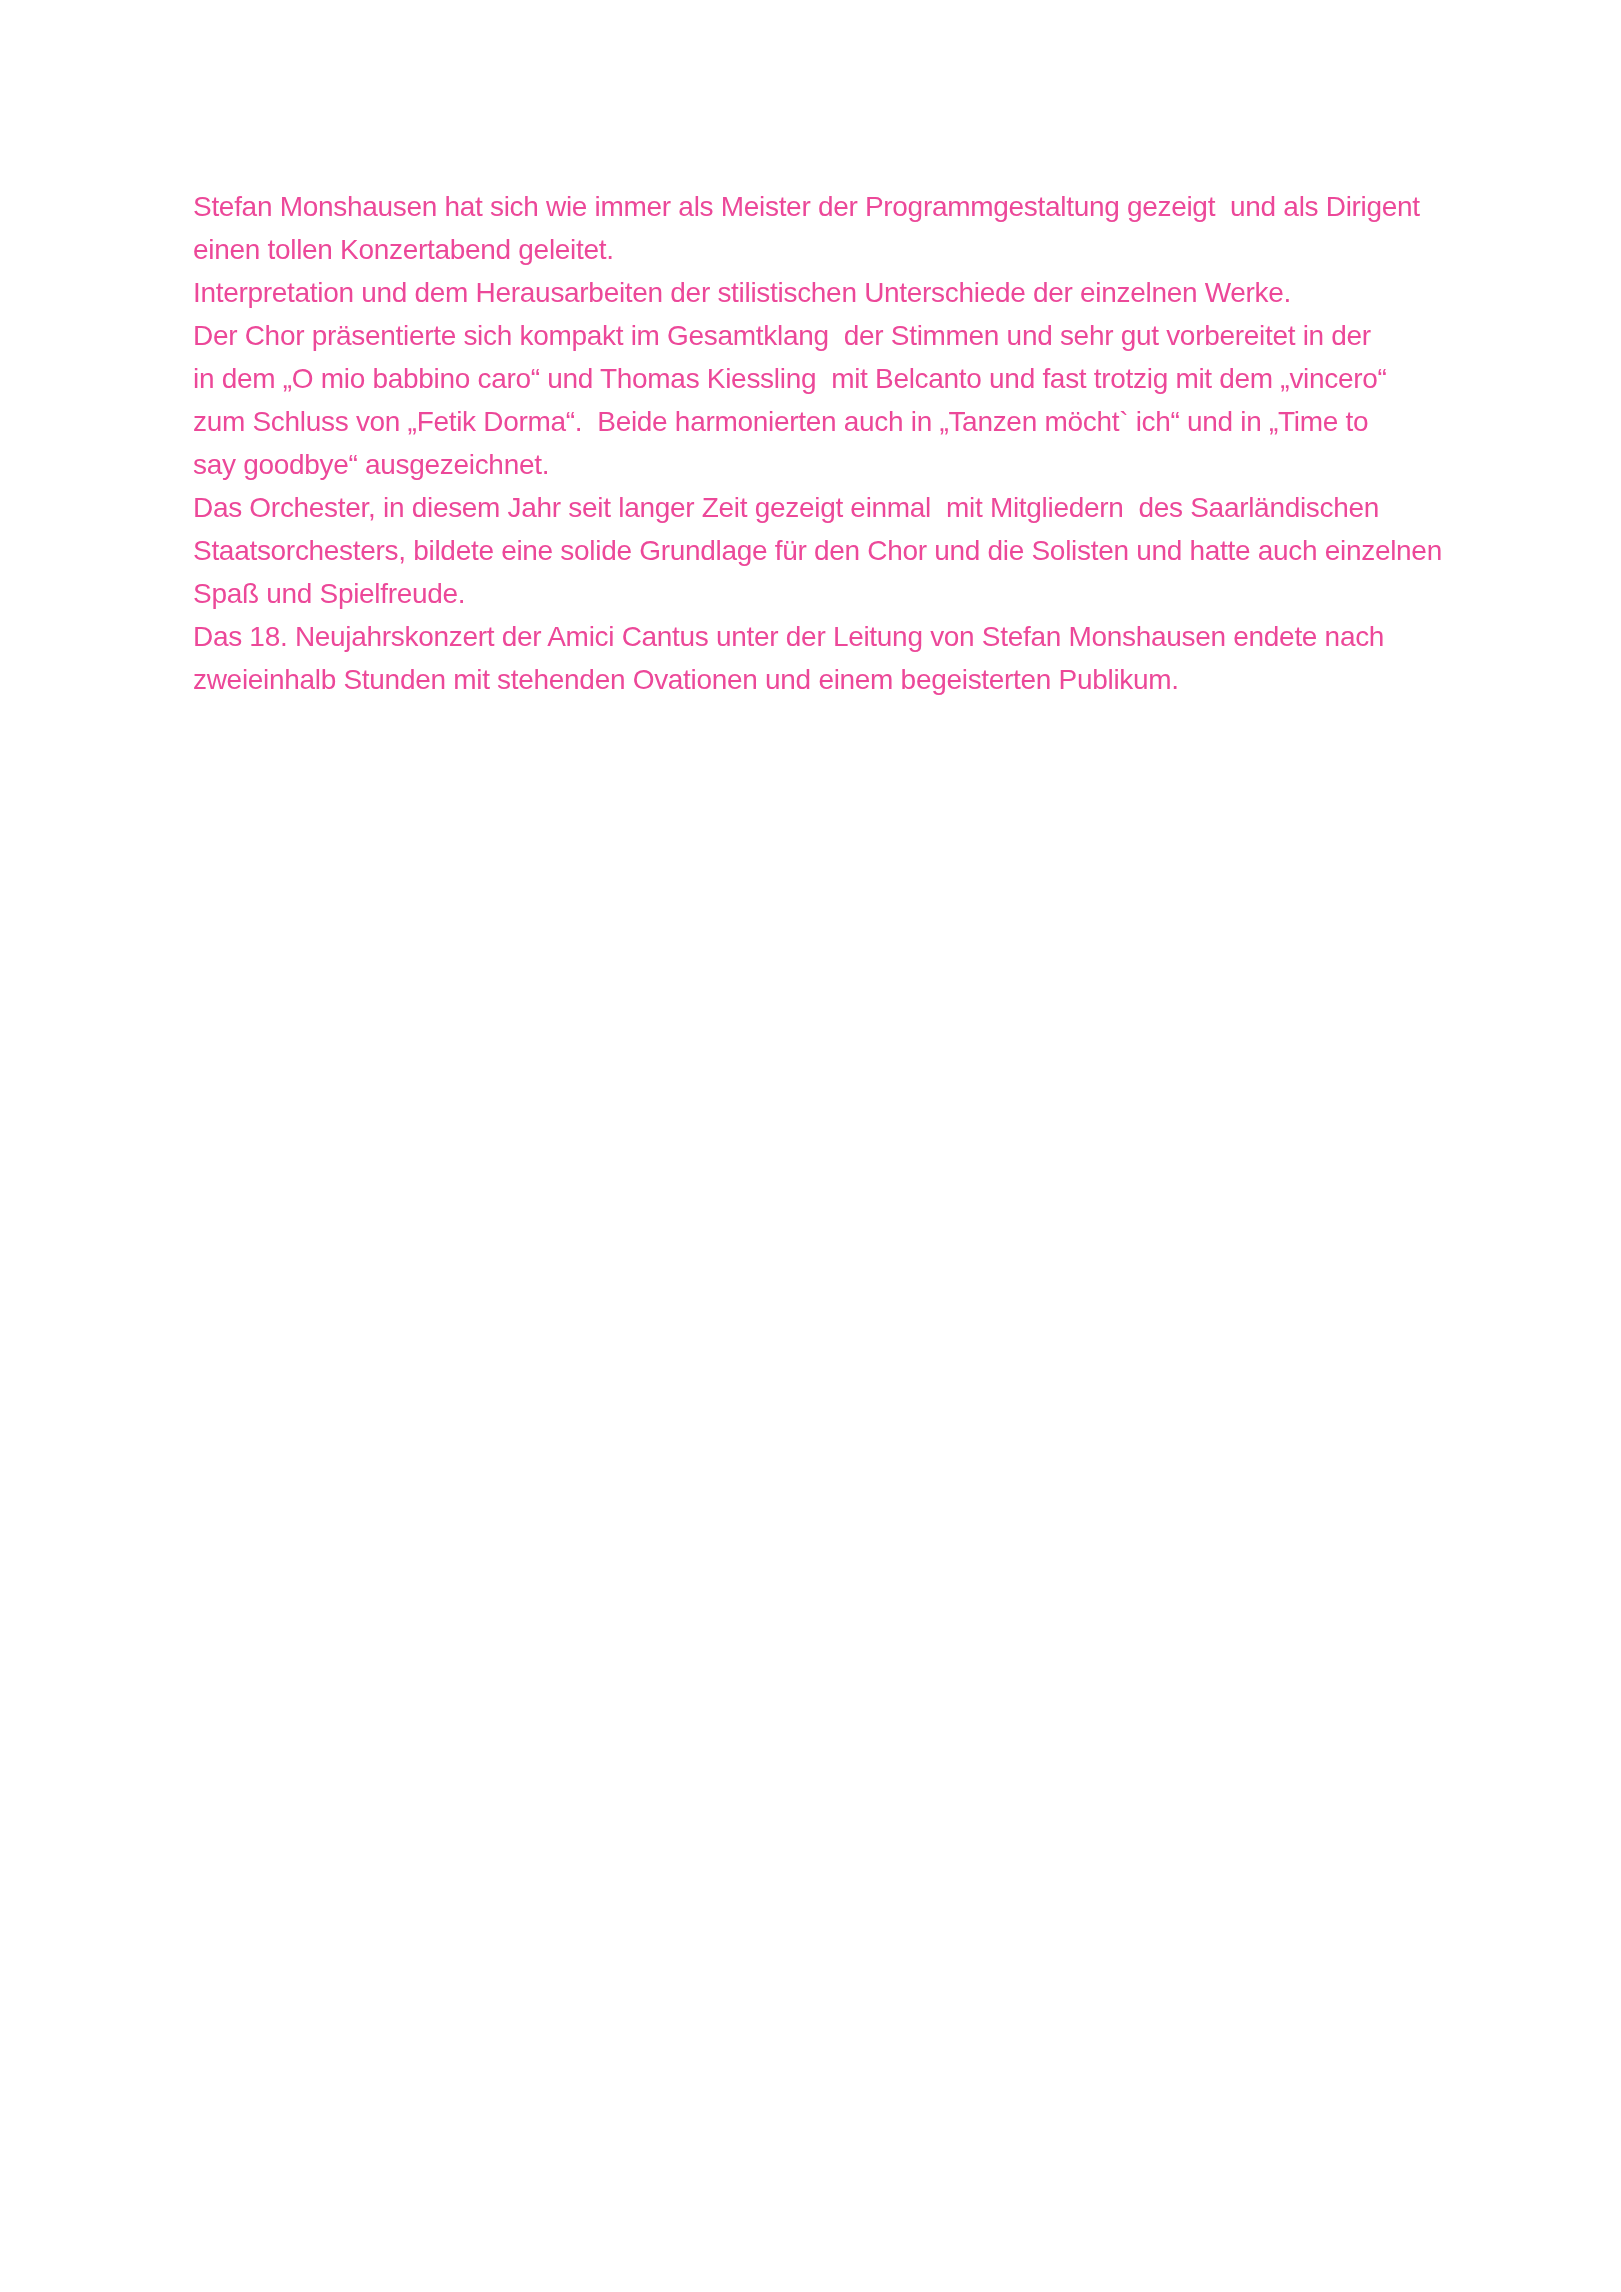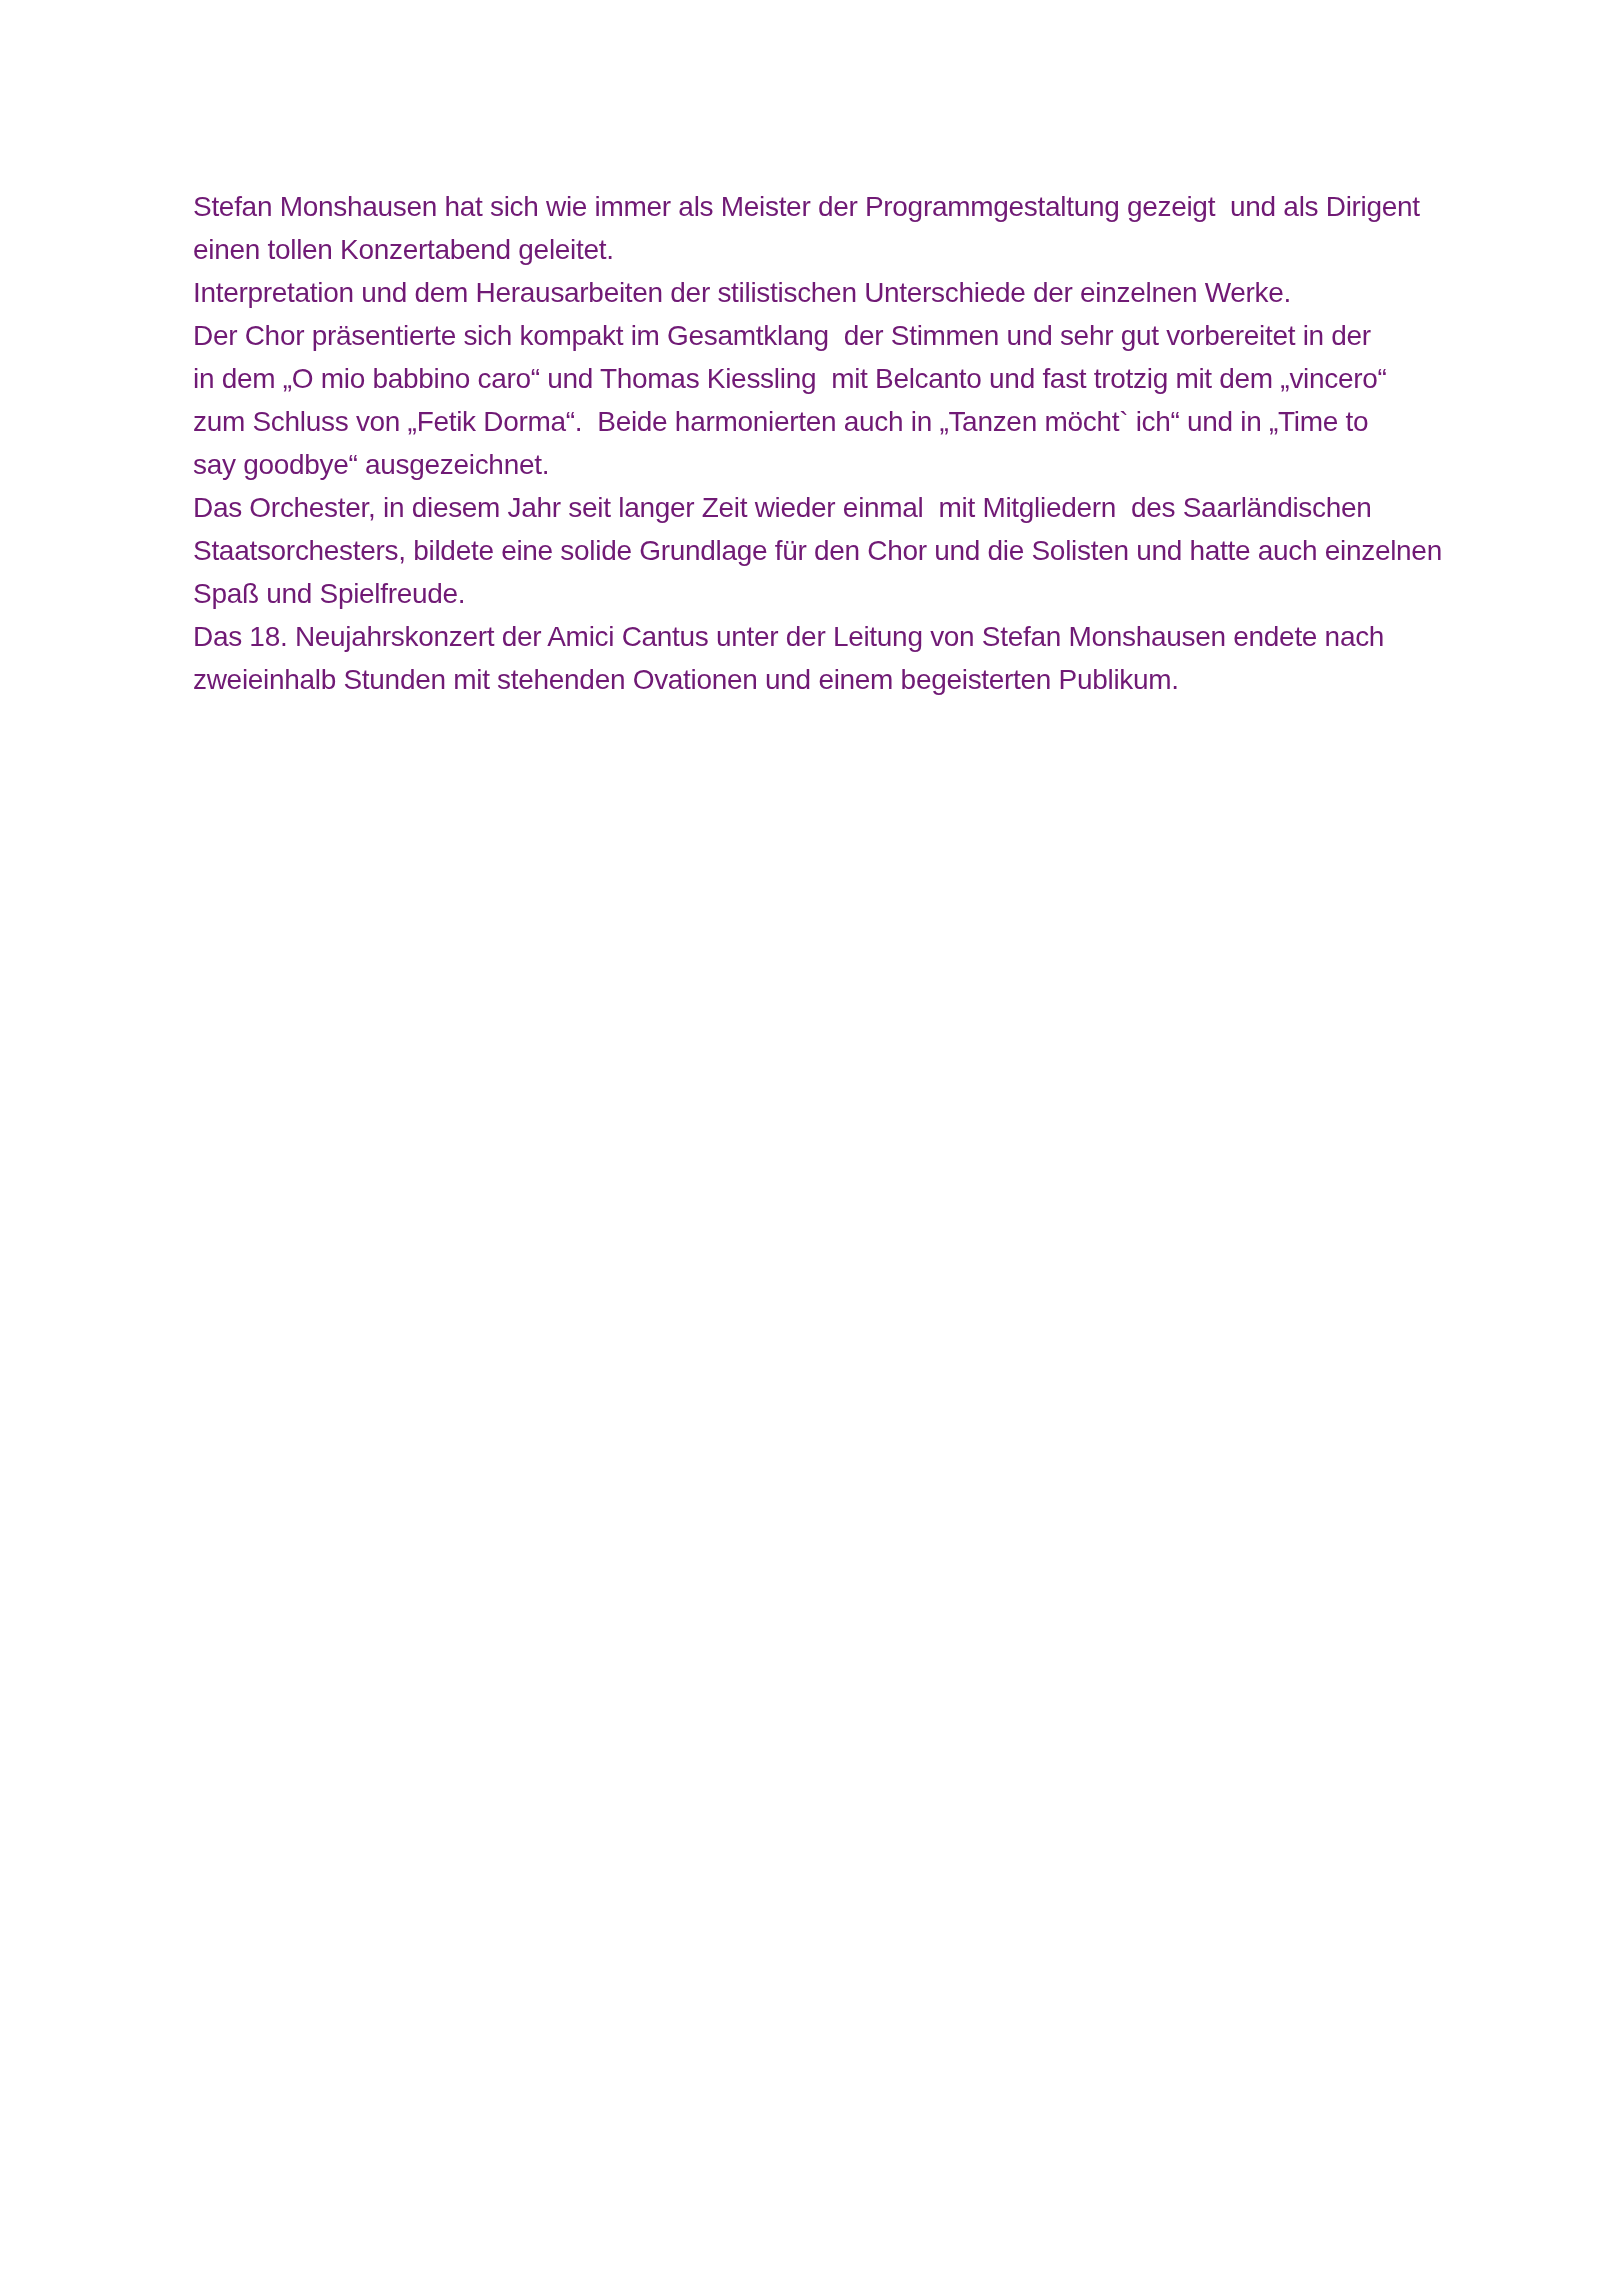--- a/index.html
+++ b/index.html
@@ -13,21 +13,21 @@
     height: 2293px;
     background: #ffffff;
     overflow: hidden;
     font-family: "Liberation Sans", "DejaVu Sans", sans-serif;
   }
   .textblock {
     position: absolute;
     left: 193px;
     top: 185px;
     width: 1264px;
-    color: #701a75;
+    color: #ec4899;
     font-size: 28px;
     line-height: 43px;
     letter-spacing: -0.3px;
   }
   .para {
     margin: 0;
     padding: 0;
   }
   .line {
     white-space: pre;  
@@ -49,21 +49,21 @@
       <div class="line">Der Chor präsentierte sich kompakt im Gesamtklang  der Stimmen und sehr gut vorbereitet in der</div>
     </div>
 
     <div class="para">
       <div class="line">in dem „O mio babbino caro“ und Thomas Kiessling  mit Belcanto und fast trotzig mit dem „vincero“</div>
       <div class="line">zum Schluss von „Fetik Dorma“.  Beide harmonierten auch in „Tanzen möcht` ich“ und in „Time to</div>
       <div class="line">say goodbye“ ausgezeichnet.</div>
     </div>
 
     <div class="para">
-      <div class="line">Das Orchester, in diesem Jahr seit langer Zeit wieder einmal  mit Mitgliedern  des Saarländischen</div>
+      <div class="line">Das Orchester, in diesem Jahr seit langer Zeit gezeigt einmal  mit Mitgliedern  des Saarländischen</div>
       <div class="line">Staatsorchesters, bildete eine solide Grundlage für den Chor und die Solisten und hatte auch einzelnen</div>
       <div class="line">Spaß und Spielfreude.</div>
     </div>
 
     <div class="para">
       <div class="line">Das 18. Neujahrskonzert der Amici Cantus unter der Leitung von Stefan Monshausen endete nach</div>
       <div class="line">zweieinhalb Stunden mit stehenden Ovationen und einem begeisterten Publikum.</div>
     </div>
 
   </div>

